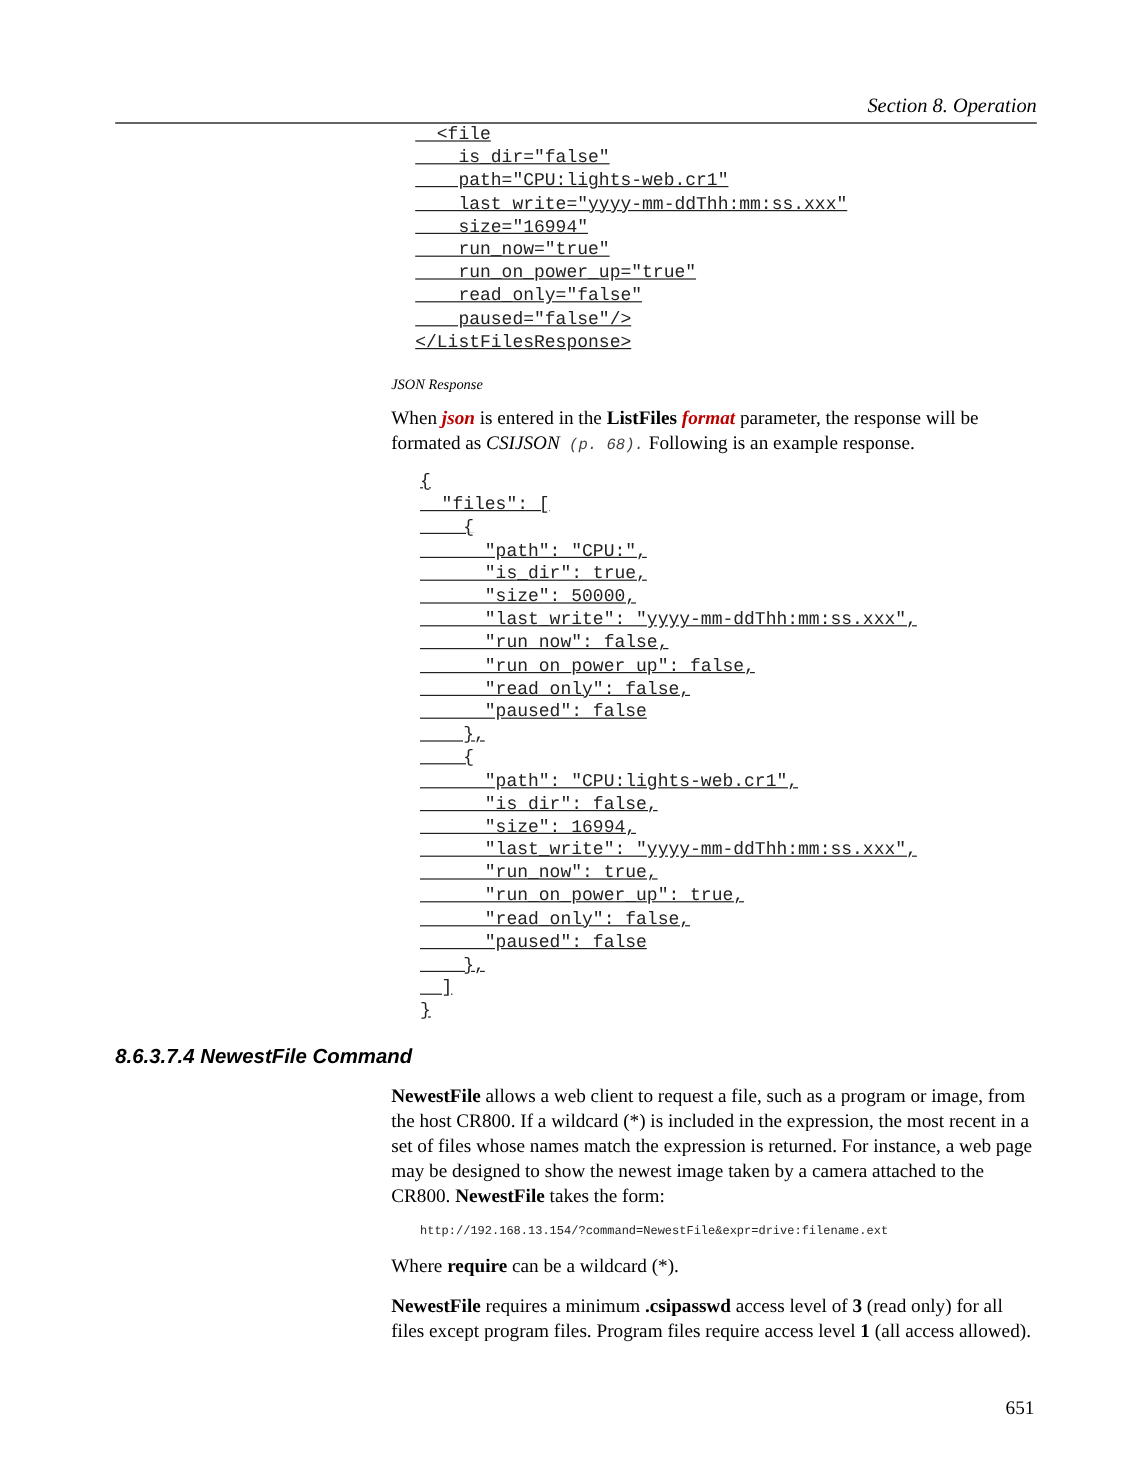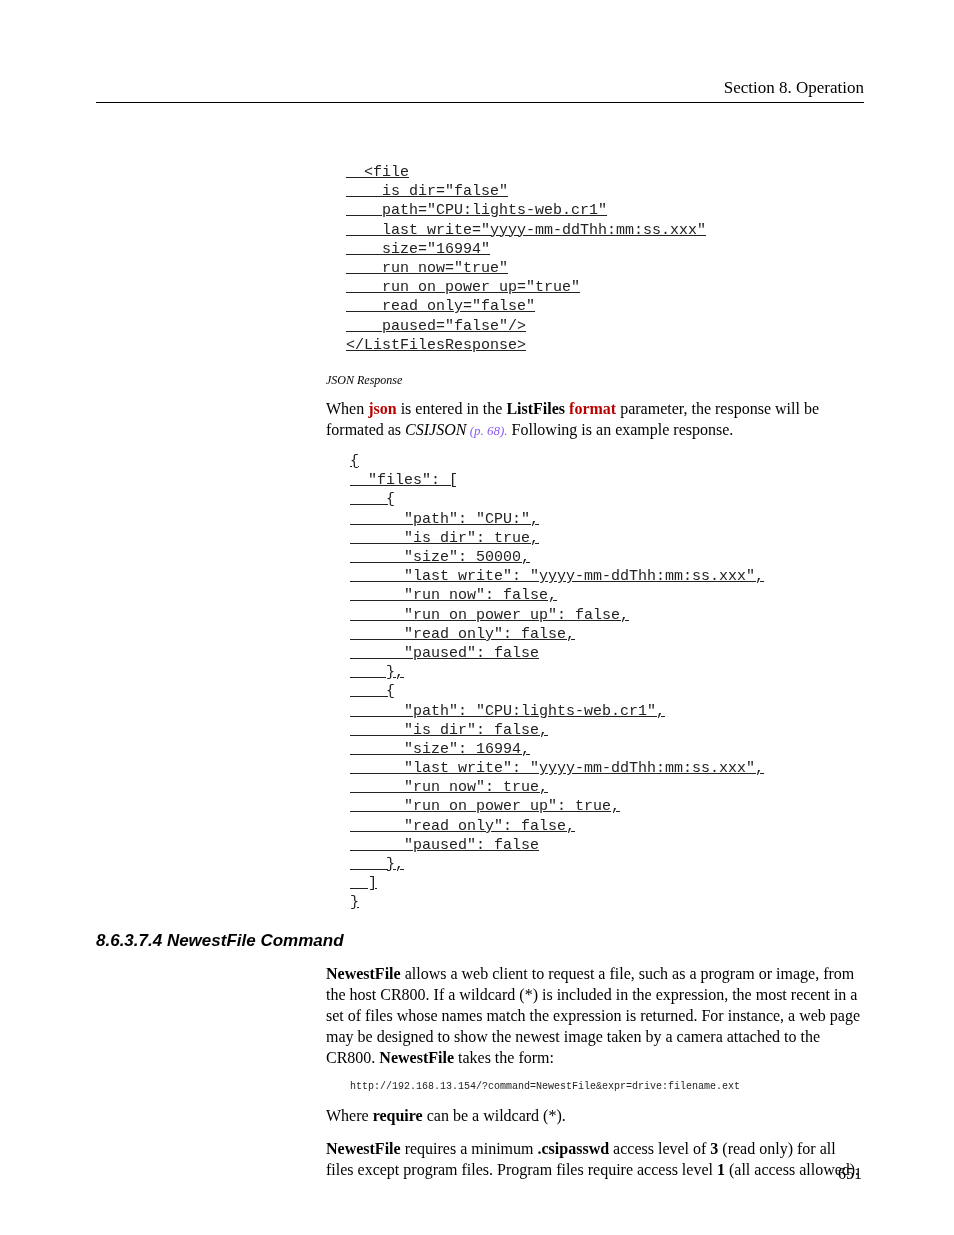--- a/index.html
+++ b/index.html
@@ -14,24 +14,24 @@
     position: relative;
   }
   .page {
     padding: 78px 90px 40px 96px;
     box-sizing: border-box;
     position: relative;
     height: 100%;
   }
   .running-head {
     text-align: right;
+    font-style: italic;
     font-size: 17px;
     border-bottom: 1px solid #000;
     padding-bottom: 4px;
-    margin-bottom: 60px;
   }
   .code-block {
     font-family: "Courier New", Courier, monospace;
     font-size: 15px;
     line-height: 1.28;
     white-space: pre;
     margin-left: 250px;
     margin-bottom: 18px;
     color: #222;
     text-decoration: underline;
@@ -45,24 +45,24 @@
     margin-top: 12px;
   }
   .body-para {
     font-size: 16px;
     line-height: 1.32;
     margin-left: 230px;
     margin-right: 0;
     margin-bottom: 12px;
     text-align: left;
   }
-  .body-para .bolditalic { font-weight: bold; color: #b00; }
+  .body-para .bolditalic { font-weight: bold; font-style: italic; color: #b00; }
   .body-para .bold { font-weight: bold; }
   .body-para .italic { font-style: italic; }
-  .body-para .link { color: #8b5cf6; font-style: italic; font-size: 13px; }
+  .body-para .link { color: #404040; font-style: italic; font-size: 13px; font-family: Liberation Mono, monospace; }
   .section-heading {
     font-family: Arial, Helvetica, sans-serif;
     font-weight: bold;
     font-style: italic;
     font-size: 17px;
     margin-top: 14px;
     margin-bottom: 12px;
     margin-left: 0;
   }
   .mono-inline {

